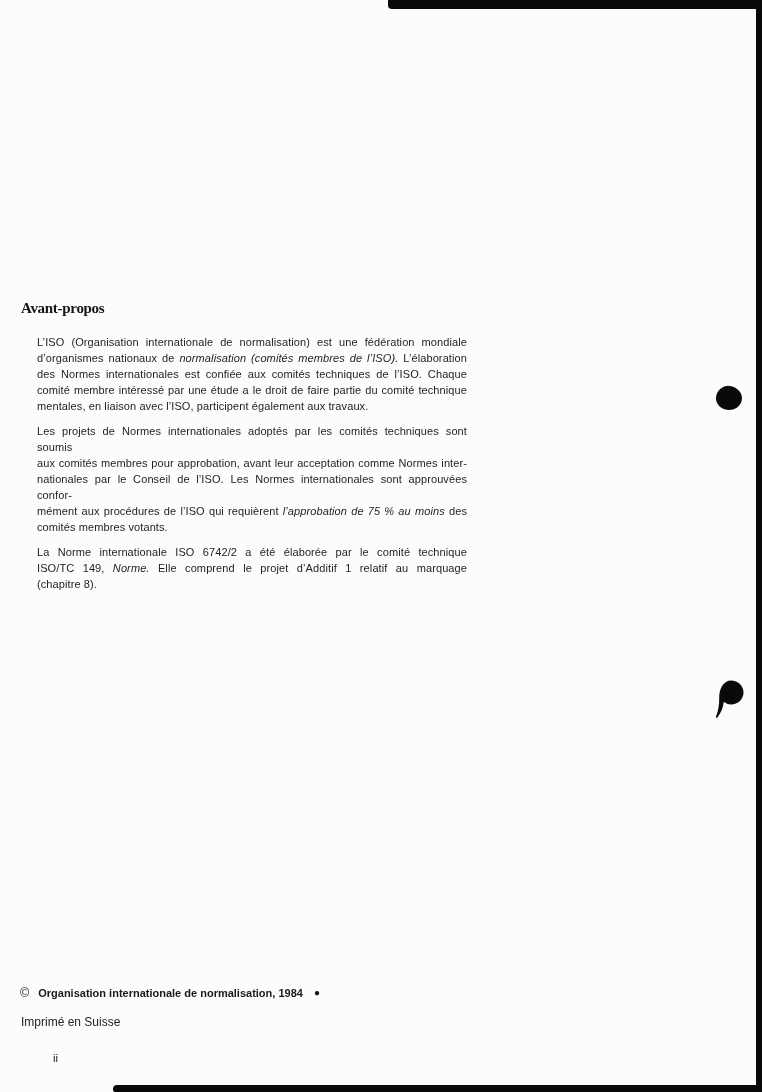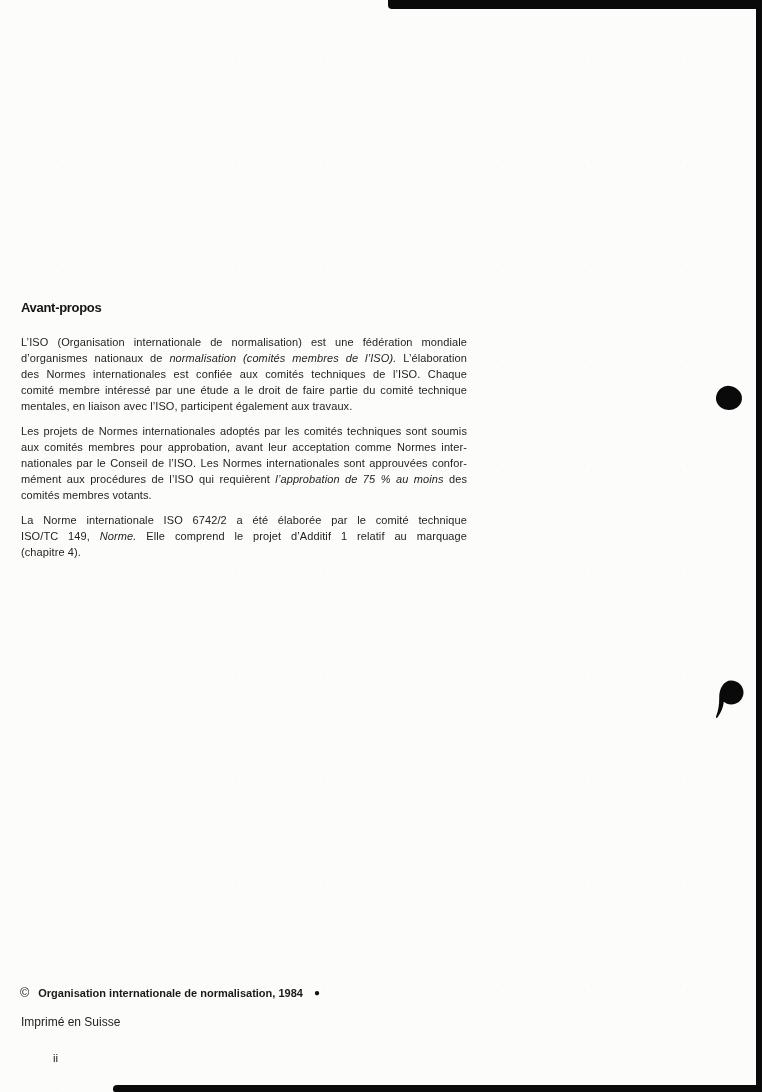--- a/index.html
+++ b/index.html
@@ -26,24 +26,24 @@
     position:absolute; left:716px; top:386px; width:26px; height:24px;
     background:var(--mark,#0a0a0a);
     border-radius:46% 54% 52% 48% / 52% 50% 50% 48%;
     transform:rotate(8deg);
   }
   .ink-blob-2 { position:absolute; left:714px; top:679px; width:32px; height:46px; color:var(--mark,#0a0a0a); }
 
   
   .content { position:absolute; left:21px; top:297px; width:446px; }
   .heading {
-    font-size:13px; font-weight:bold; letter-spacing:-0.3px;
-    color:#141414; margin:0 0 15px 0; line-height:22px;
+    font-size:15px; font-weight:bold; letter-spacing:-0.3px;
+    color:#141414; margin:0 0 15px 0; line-height:22px;font-family:Liberation Serif, serif;
   }
-  .para { margin:0 0 9px 0; }
+  .para { margin:0 0 9px 16px; }
   .line {
     font-size:11px; line-height:16px; letter-spacing:0.1px;
     text-align:justify; text-align-last:justify; text-justify:inter-word;
     white-space:normal;
   }
   .para .line:last-child { text-align-last:left; }
   .it { font-style:italic; }
 
   
   .copyright-row { position:absolute; left:20px; top:986px; display:flex; align-items:center; line-height:14px; }
@@ -81,21 +81,21 @@
         <div class="para">
           <div class="line"><span>Les projets de Normes internationales adoptés par les comités techniques sont soumis</span></div>
           <div class="line"><span>aux comités membres pour approbation, avant leur acceptation comme Normes inter-</span></div>
           <div class="line"><span>nationales par le Conseil de l’ISO. Les Normes internationales sont approuvées confor-</span></div>
           <div class="line"><span>mément aux procédures de l’ISO qui requièrent </span><span class="it">l’approbation de 75 % au moins</span><span> des</span></div>
           <div class="line"><span>comités membres votants.</span></div>
         </div>
         <div class="para">
           <div class="line"><span>La Norme internationale ISO 6742/2 a été élaborée par le comité technique</span></div>
           <div class="line"><span>ISO/TC 149, </span><span class="it">Norme.</span><span> Elle comprend le projet d’Additif 1 relatif au marquage</span></div>
-          <div class="line"><span>(chapitre 4).</span></div>
+          <div class="line"><span>(chapitre 8).</span></div>
         </div>
       </div>
   </div>
 
   <div class="copyright-row">
     <span class="copy-symbol">©</span>
     <span class="copy-text">Organisation internationale de normalisation, 1984</span>
     <span class="copy-bullet">●</span>
   </div>
   <div class="printed">Imprimé en Suisse</div>

